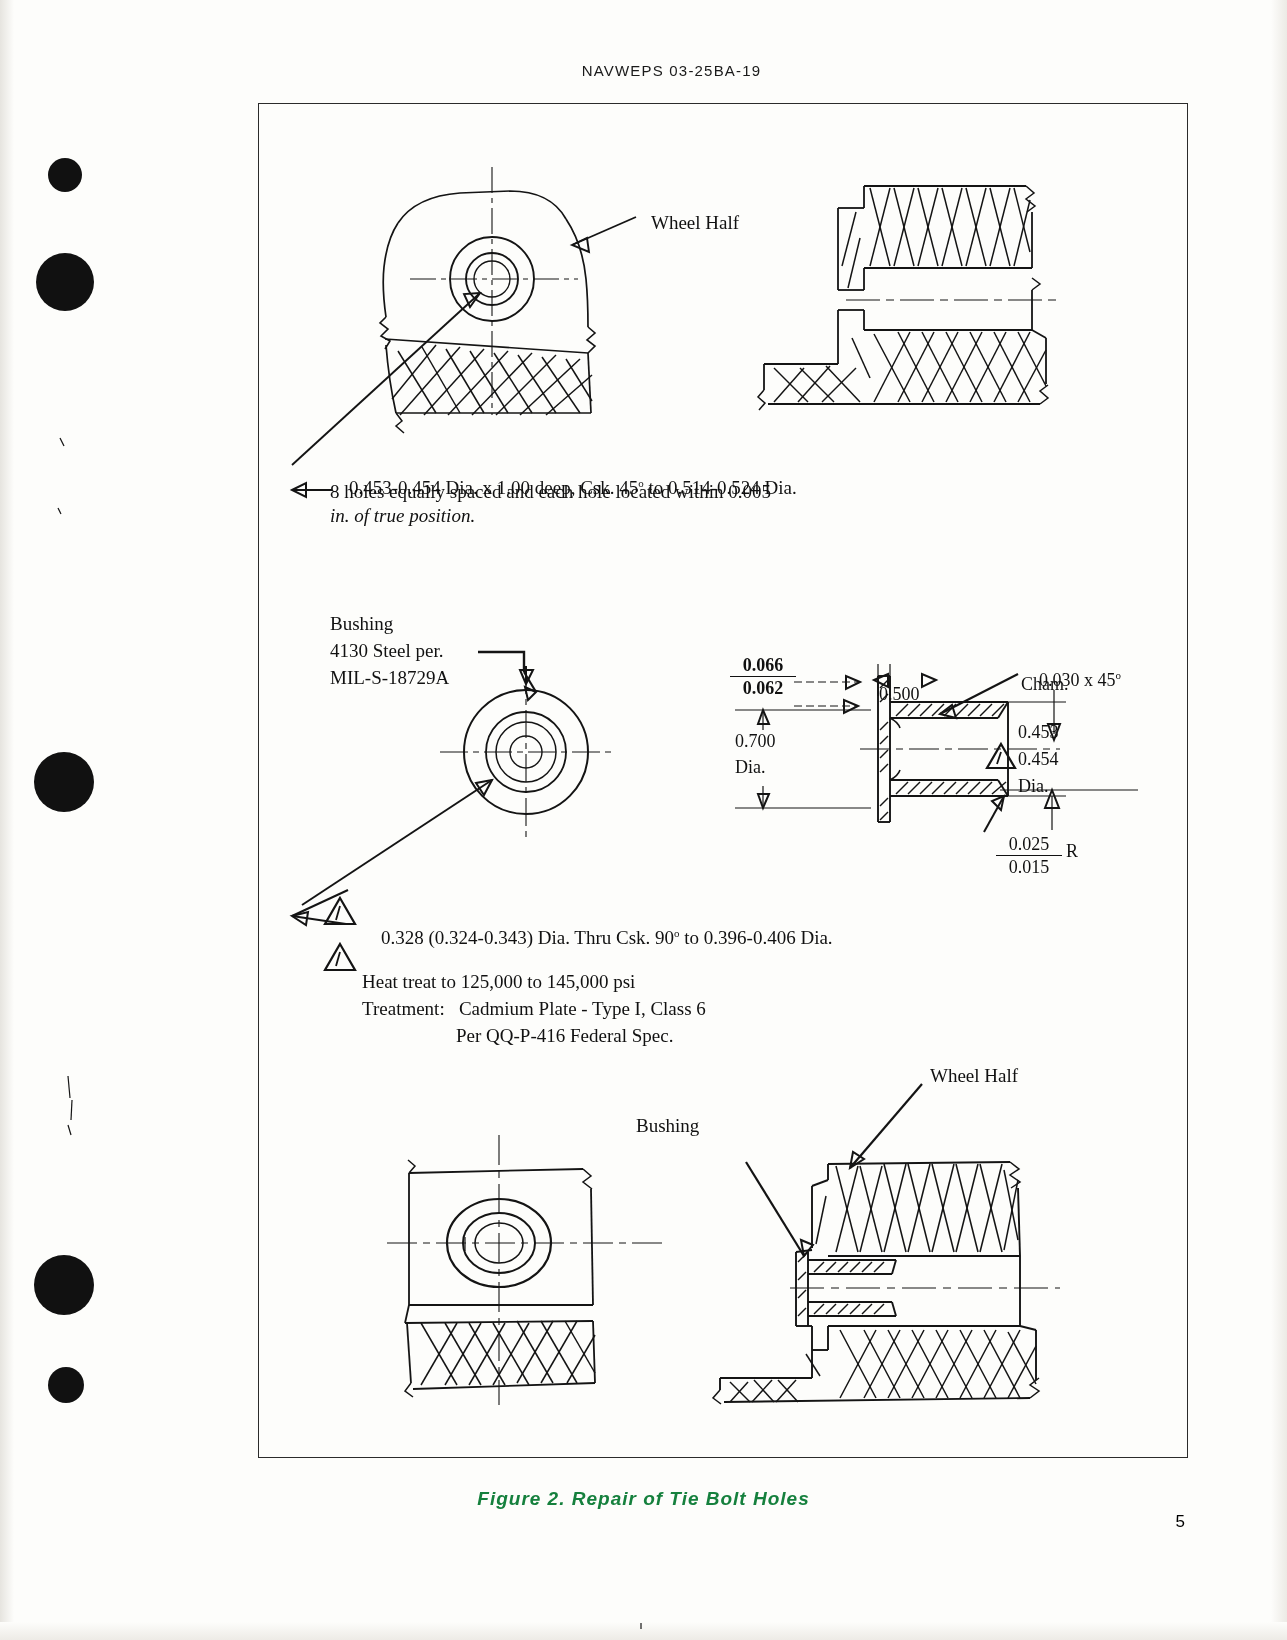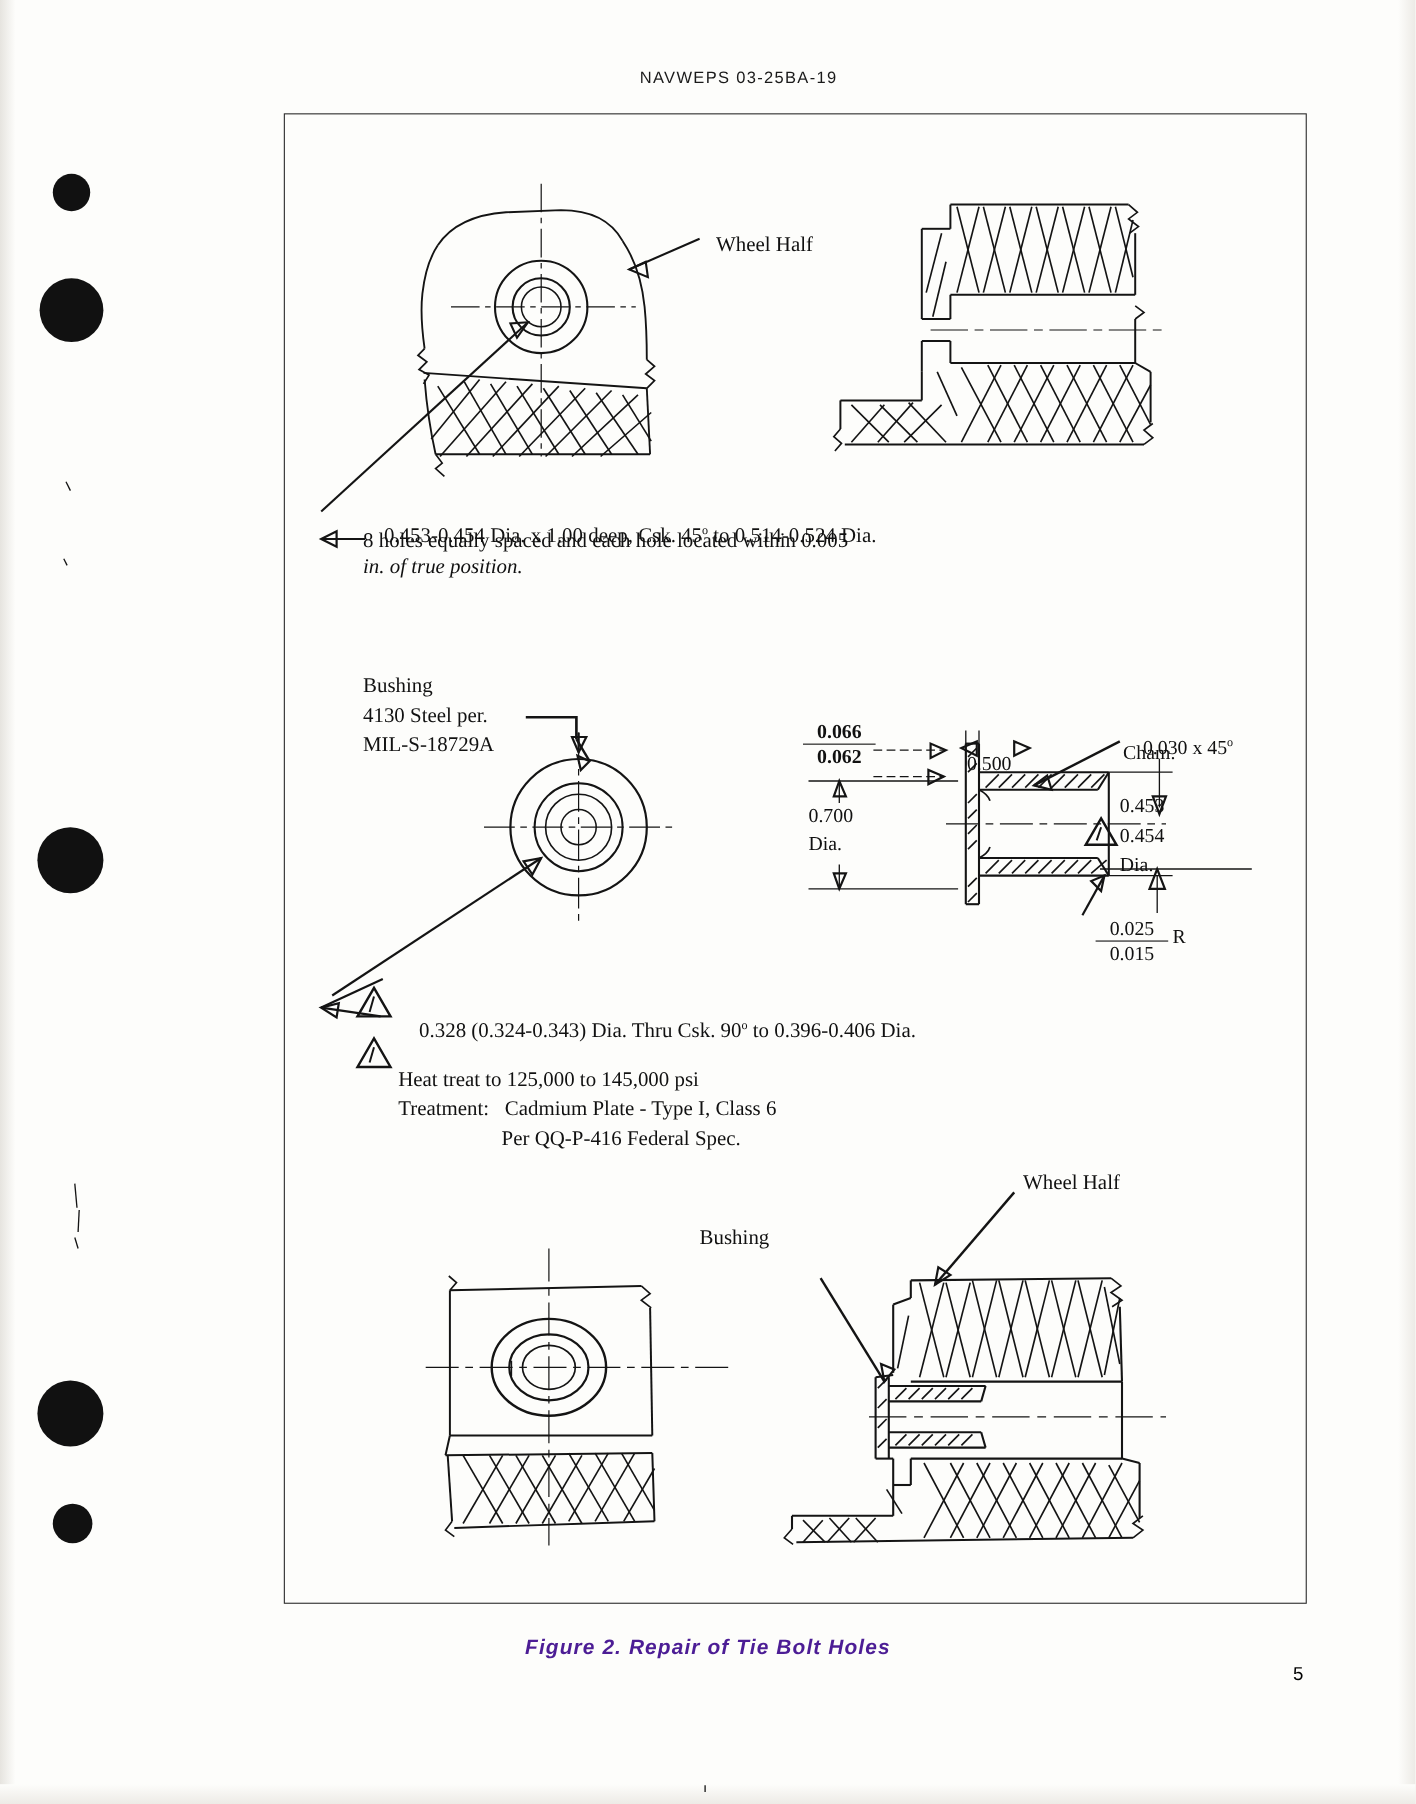--- a/index.html
+++ b/index.html
@@ -71,21 +71,21 @@
     position: absolute;
     top: 1488px;
     left: 0;
     width: 100%;
     text-align: center;
     font-family: "Liberation Sans", sans-serif;
     font-style: italic;
     font-weight: bold;
     font-size: 19px;
     letter-spacing: 1px;
-    color: #4c1d95;
+    color: #15803d;
   }
   .pageno {
     position: absolute;
     right: 102px;
     top: 1512px;
     font-family: "Liberation Sans", sans-serif;
     font-size: 17px;
   }
 
   .txt {

